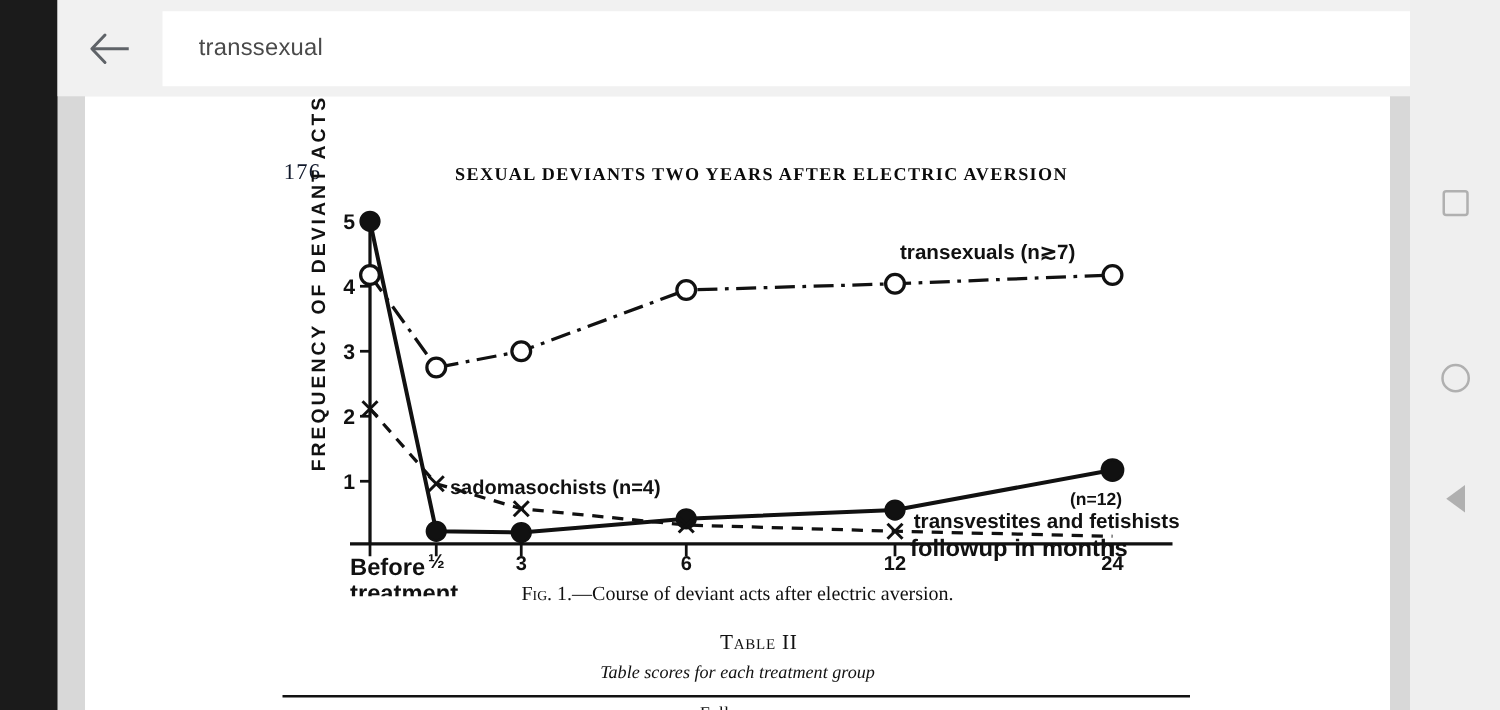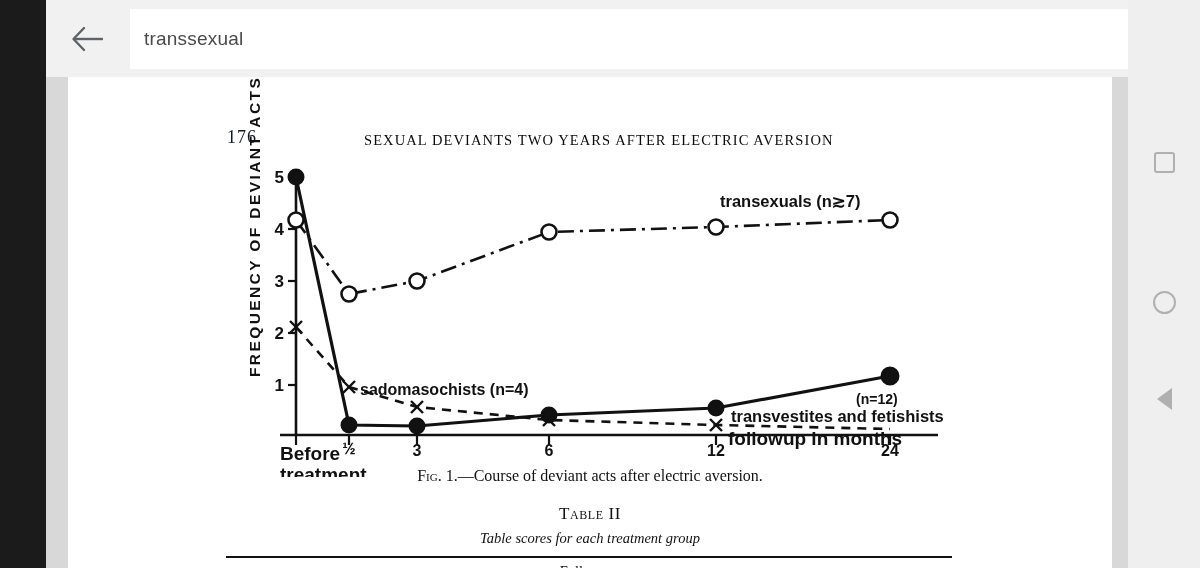--- a/index.html
+++ b/index.html
@@ -91,21 +91,21 @@
     justify-content: center;
     cursor: pointer;
   }
   .back-arrow svg { display: block; }
   .search-field {
     flex: 1;
     height: 60px;
     background: #ffffff;
     display: flex;
     align-items: center;
-    padding-left: 14px;
+    padding-left: 29px;
     margin-right: 0;
     align-self: flex-start;
     margin-top: 9px;
   }
   .search-text {
     font-size: 19px;
     color: #4a4a4a;
     font-family: "Liberation Sans", sans-serif;
     letter-spacing: .2px;
   }
@@ -125,21 +125,21 @@
     font-family: "Liberation Serif", serif;
     font-size: 18px;
     color: #0f172a;
     letter-spacing: 1px;
   }
   .running-head {
     position: absolute;
     left: 296px; top: 55px;
     font-family: "Liberation Serif", serif;
     font-size: 14.5px;
-    font-weight: normal;
+    font-weight: bold;
     letter-spacing: 1.1px;
     color: #0b0b0b;
     white-space: nowrap;
   }
 
   .figure {
     position: absolute;
     left: 0; top: 0;
     width: 1044px; height: 491px;
   }
@@ -151,21 +151,21 @@
     font-family: "Liberation Serif", serif;
     font-size: 16px;
     color: #111;
   }
   .fig-caption .small-caps {
     font-variant: small-caps;
   }
 
   .table-title {
     position: absolute;
-    left: 0; top: 427px;
+    left: 17px; top: 427px;
     width: 1044px;
     text-align: center;
     font-family: "Liberation Serif", serif;
     font-size: 17px;
     color: #111;
     font-variant: small-caps;
     letter-spacing: .6px;
   }
   .table-sub {
     position: absolute;

